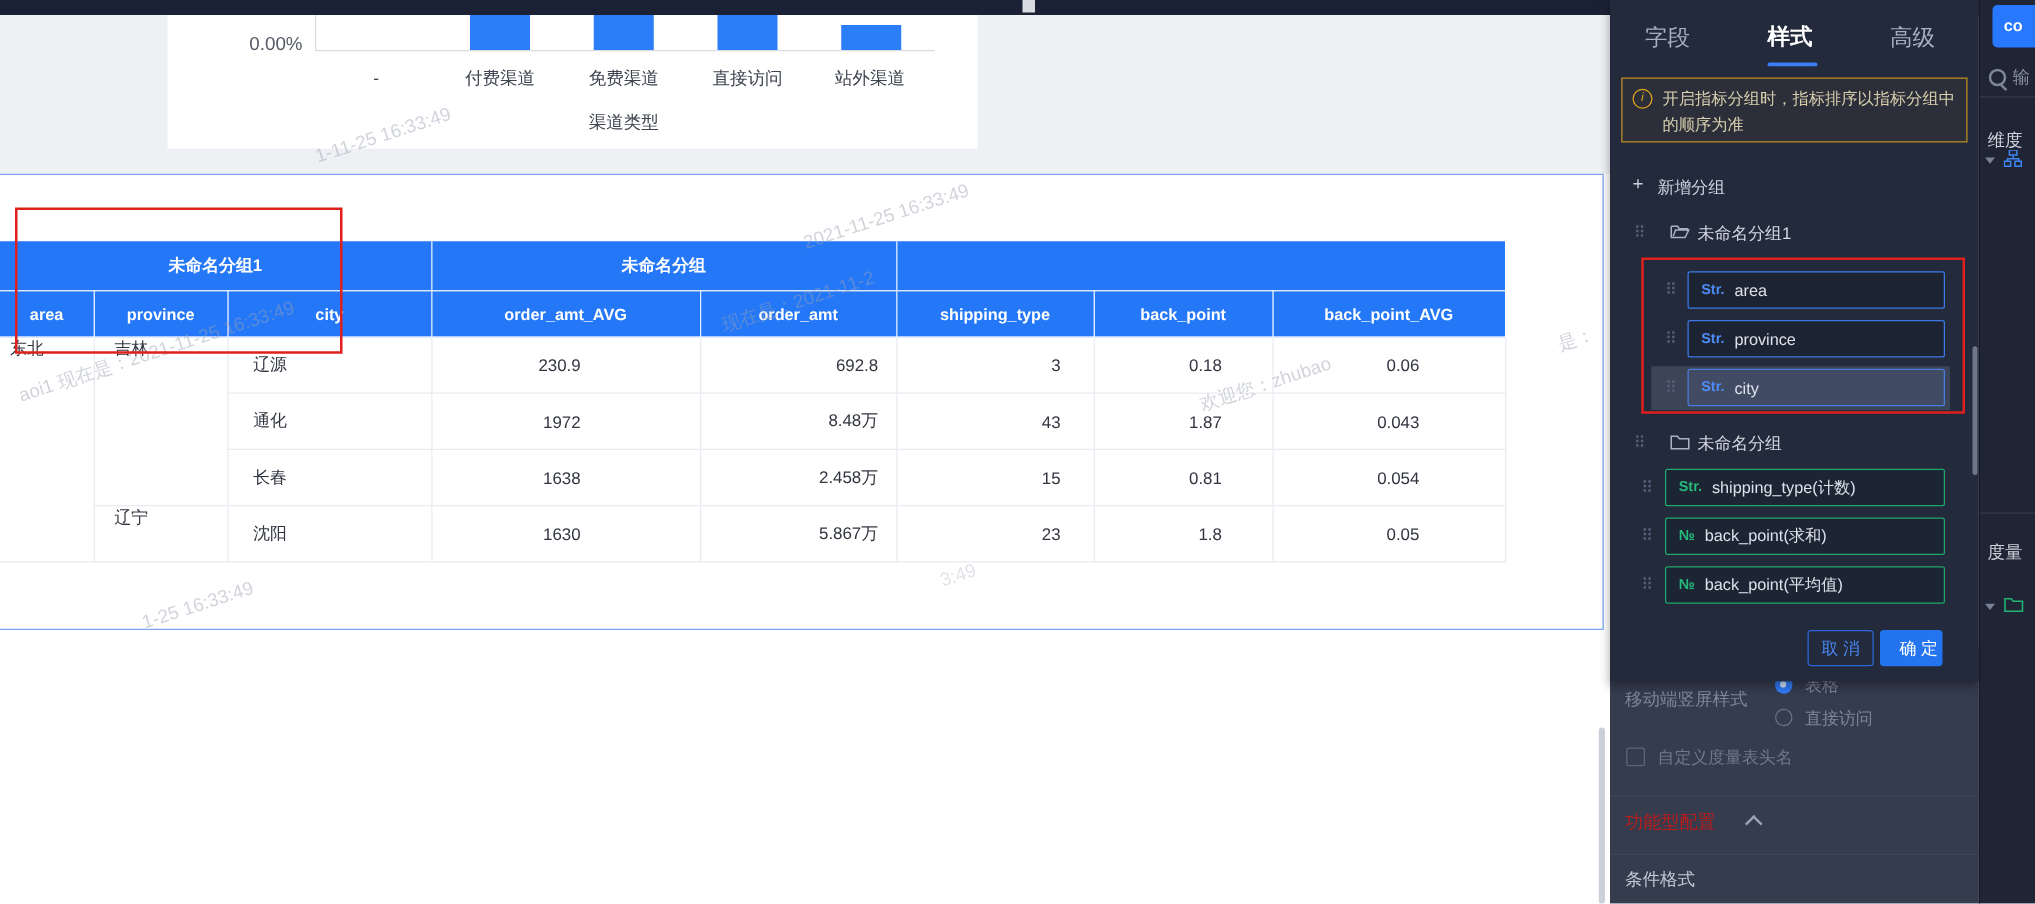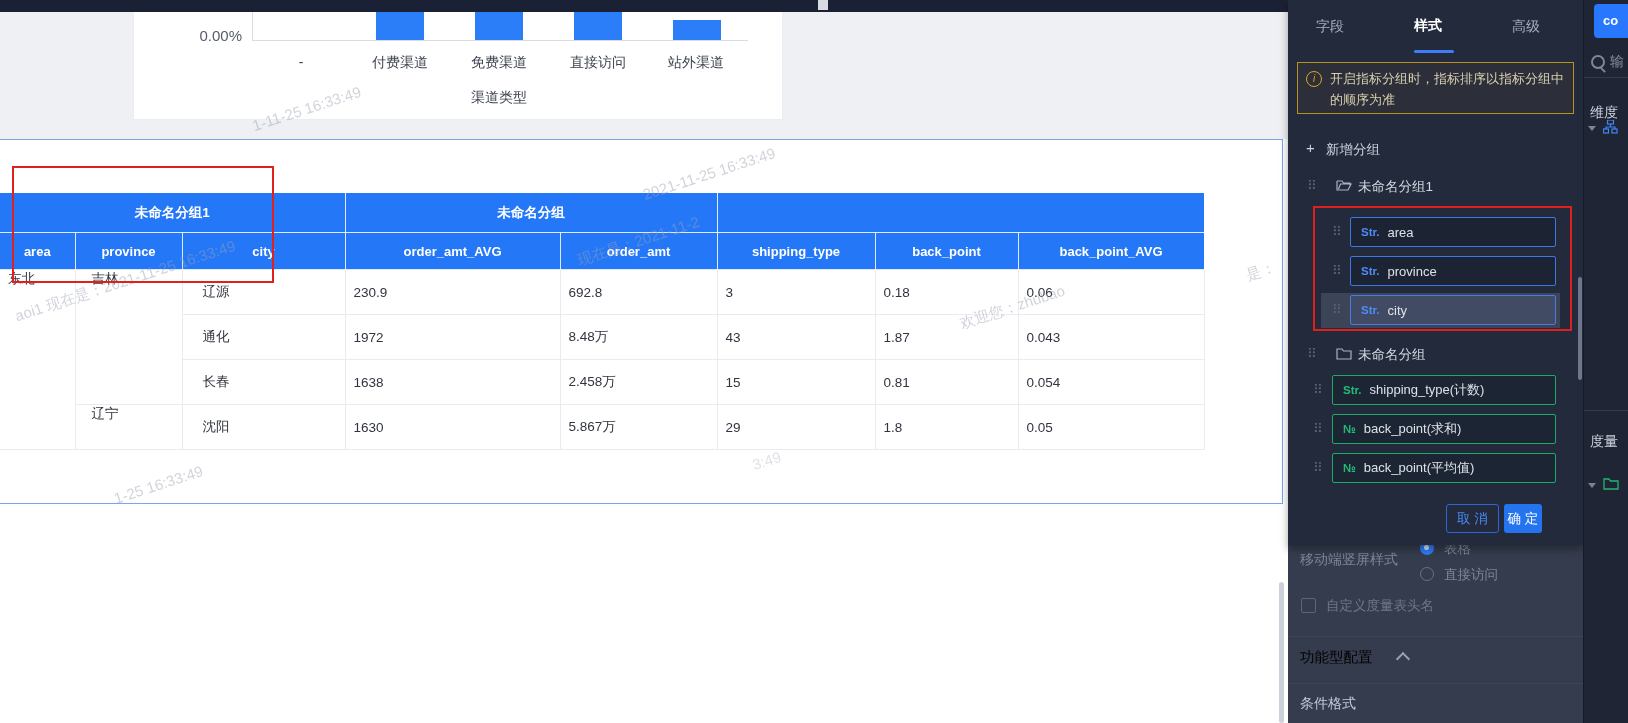--- a/index.html
+++ b/index.html
@@ -20,68 +20,68 @@
   .xtitle{left:305px;top:65px;width:120px;text-align:center;font-size:14px;color:#3d434f;margin-top:12px;}
   
   .tbl-container{left:-6px;top:139px;width:1289px;height:365px;background:#fff;border:1px solid #7aa4ef;box-sizing:border-box;}
   table.grid{position:absolute;left:0;top:193px;width:1204px;border-collapse:collapse;table-layout:fixed;font-size:13.5px;}
   table.grid th{background:#2478f8;color:#fff;font-weight:bold;text-align:center;
       border-right:1px solid rgba(255,255,255,.85);border-bottom:1px solid rgba(255,255,255,.85);padding:0;}
   table.grid tr.grow th{height:39px;font-size:13.5px;}
   table.grid tr.crow th{height:36px;font-size:13px;}
   table.grid td{border-right:1px solid #e9ebf1;border-bottom:1px solid #e9ebf1;color:#31353f;height:44px;padding:0 8px;background:#fff;}
   td.dim-top{vertical-align:top;padding-top:12px;}
-  td.num{text-align:left;}
+  td.num{text-align:right;}
   
   .pager{top:446px;right:370px;display:flex;align-items:center;gap:9px;font-size:13.5px;color:#3a3f4a;}
   .pg-num{min-width:24px;height:24px;line-height:24px;text-align:center;cursor:pointer;}
   .pg-active{border:1px solid #2478f8;color:#2478f8;border-radius:3px;background:#fff;}
   .pg-arrow{color:#3a3f4a;font-size:13px;}
   .pg-arrow.disabled{color:#c9ccd4;}
   .pg-size{border:1px solid #d8dae2;border-radius:3px;height:26px;line-height:26px;padding:0 8px;display:flex;gap:8px;align-items:center;color:#3a3f4a;}
   .pg-caret{color:#b9bdc8;font-size:11px;}
   .pg-input{width:48px;height:24px;border:1px solid #d8dae2;border-radius:3px;background:#fff;}
   
   .redbox{border:2px solid #e0201c;z-index:30;pointer-events:none;}
   
   .wm{color:#9aa0b0;opacity:.45;font-size:15px;transform:rotate(-18deg);white-space:nowrap;z-index:5;pointer-events:none;}
   
   .sb-bottom{left:1288px;top:518px;width:295px;height:205px;background:#353c4e;}
   .sb-overlay{left:1288px;top:0;width:295px;height:545px;background:#222a3c;z-index:10;box-shadow:0 4px 8px rgba(0,0,0,.35);}
   .sb{z-index:11;}
-  .tab{font-size:14px;color:#a8afbf;cursor:pointer;}
+  .tab{font-size:18px;color:#a8afbf;cursor:pointer;}
   .tab.active{color:#fff;font-weight:bold;}
   .tab-underline{left:1414px;top:50px;width:40px;height:3px;background:#3f7cf8;border-radius:2px;z-index:11;}
   .notice{left:1297px;top:62px;width:277px;height:52px;border:1px solid #bd8f1f;box-sizing:border-box;background:rgba(226,166,23,.05);z-index:11;}
   .notice-icon{position:absolute;left:8px;top:8px;width:14px;height:14px;border:1px solid #e0a518;border-radius:50%;
       color:#e0a518;font-size:10px;line-height:14px;text-align:center;font-style:italic;}
   .notice-text{position:absolute;left:32px;top:5px;width:234px;font-size:13px;line-height:21px;color:#d8cfae;}
   .sb-row-label{color:#ccd2de;font-size:13.5px;}
   .dots{color:#566078;font-size:13px;line-height:14px;}
   .grp-label{color:#d4d9e2;font-size:13.5px;}
   .pill{box-sizing:border-box;height:30px;border-radius:2px;display:flex;align-items:center;gap:8px;padding-left:10px;z-index:12;}
   .pill-blue{border:1px solid #3c79e6;background:#1c2434;}
   .pill-green{border:1px solid #1ea869;background:#1b2533;}
   .ptype-b{color:#4e8bf5;font-weight:bold;font-size:11.5px;}
   .ptype-g{color:#25ba79;font-weight:bold;font-size:11.5px;}
   .pname{color:#dde1e9;font-size:13px;}
   .row-hl{left:1321px;top:293px;width:239px;height:35px;background:#3c4457;z-index:11;}
   .pill-city{background:#414b63;border:1px solid #4a7ce0;}
   .btn-cancel{left:1446px;top:504px;width:53px;height:29px;border:1px solid #2d66d8;border-radius:3px;box-sizing:border-box;
       color:#4a87f2;font-size:13.5px;text-align:center;line-height:27px;background:transparent;z-index:12;cursor:pointer;}
   .btn-ok{left:1504px;top:504px;width:38px;height:29px;border-radius:3px;background:#2474f0;color:#fff;font-size:13.5px;
-      text-align:center;line-height:29px;z-index:12;cursor:pointer;}
+      text-align:center;line-height:29px;z-index:12;cursor:pointer;padding-left:12px;}
   .dim-label{color:#7d8597;font-size:13.5px;}
   .radio{width:14px;height:14px;border-radius:50%;box-sizing:border-box;}
   .radio.sel{background:#2f7bf5;border:none;}
   .radio.sel::after{content:"";position:absolute;left:4px;top:4px;width:5px;height:5px;border-radius:50%;background:#cfe0fb;}
   .radio.unsel{border:1px solid #697186;}
   .checkbox{width:15px;height:15px;border:1px solid #5d6578;border-radius:2px;box-sizing:border-box;}
   .sb-divider{left:1288px;width:295px;height:1px;background:#3d4456;}
-  .section-label{color:#000000;font-size:14.5px;}
+  .section-label{color:#b91c1c;font-size:14.5px;}
   .chev-up{width:8px;height:8px;border-top:2px solid #9aa1b2;border-right:2px solid #9aa1b2;transform:rotate(-45deg);}
   
   .fp{left:1583px;top:0;width:45px;height:723px;background:#1f2534;border-left:1px solid #151a26;box-sizing:border-box;z-index:15;}
   .fp .abs{position:absolute;}
   .co-btn{left:10px;top:4px;width:40px;height:34px;background:#2778fe;border-radius:4px;color:#fff;font-size:13px;
       font-weight:bold;line-height:34px;padding-left:9px;box-sizing:border-box;cursor:pointer;}
   .mag{left:7px;top:55px;width:10px;height:10px;border:2px solid #7e8698;border-radius:50%;}
   .mag::after{content:"";position:absolute;left:9px;top:10px;width:2px;height:6px;background:#7e8698;transform:rotate(-45deg);}
   .fp-divider{left:0;width:45px;height:1px;background:#343b4d;}
   .fp-label{color:#ccd1dc;font-size:14px;}
@@ -170,21 +170,21 @@
         <td class="num" style="padding-right:14px;">2.458万</td>
         <td class="num" style="padding-right:26px;">15</td>
         <td class="num" style="padding-right:40px;">0.81</td>
         <td class="num" style="padding-right:68px;">0.054</td>
       </tr>
       <tr>
         <td class="dim-top" style="padding-left:16px;">辽宁</td>
         <td style="padding-left:20px;">沈阳</td>
         <td class="num" style="padding-right:95px;">1630</td>
         <td class="num" style="padding-right:14px;">5.867万</td>
-        <td class="num" style="padding-right:26px;">29</td>
+        <td class="num" style="padding-right:26px;">23</td>
         <td class="num" style="padding-right:40px;margin-top:16px;">1.8</td>
         <td class="num" style="padding-right:68px;">0.05</td>
       </tr>
     </tbody>
   </table>
 
 
   <div class="abs redbox" style="left:12px;top:166px;width:258px;height:113px;"></div>
 
   <span class="abs wm" style="left:250px;top:100px;">1-11-25 16:33:49</span>

